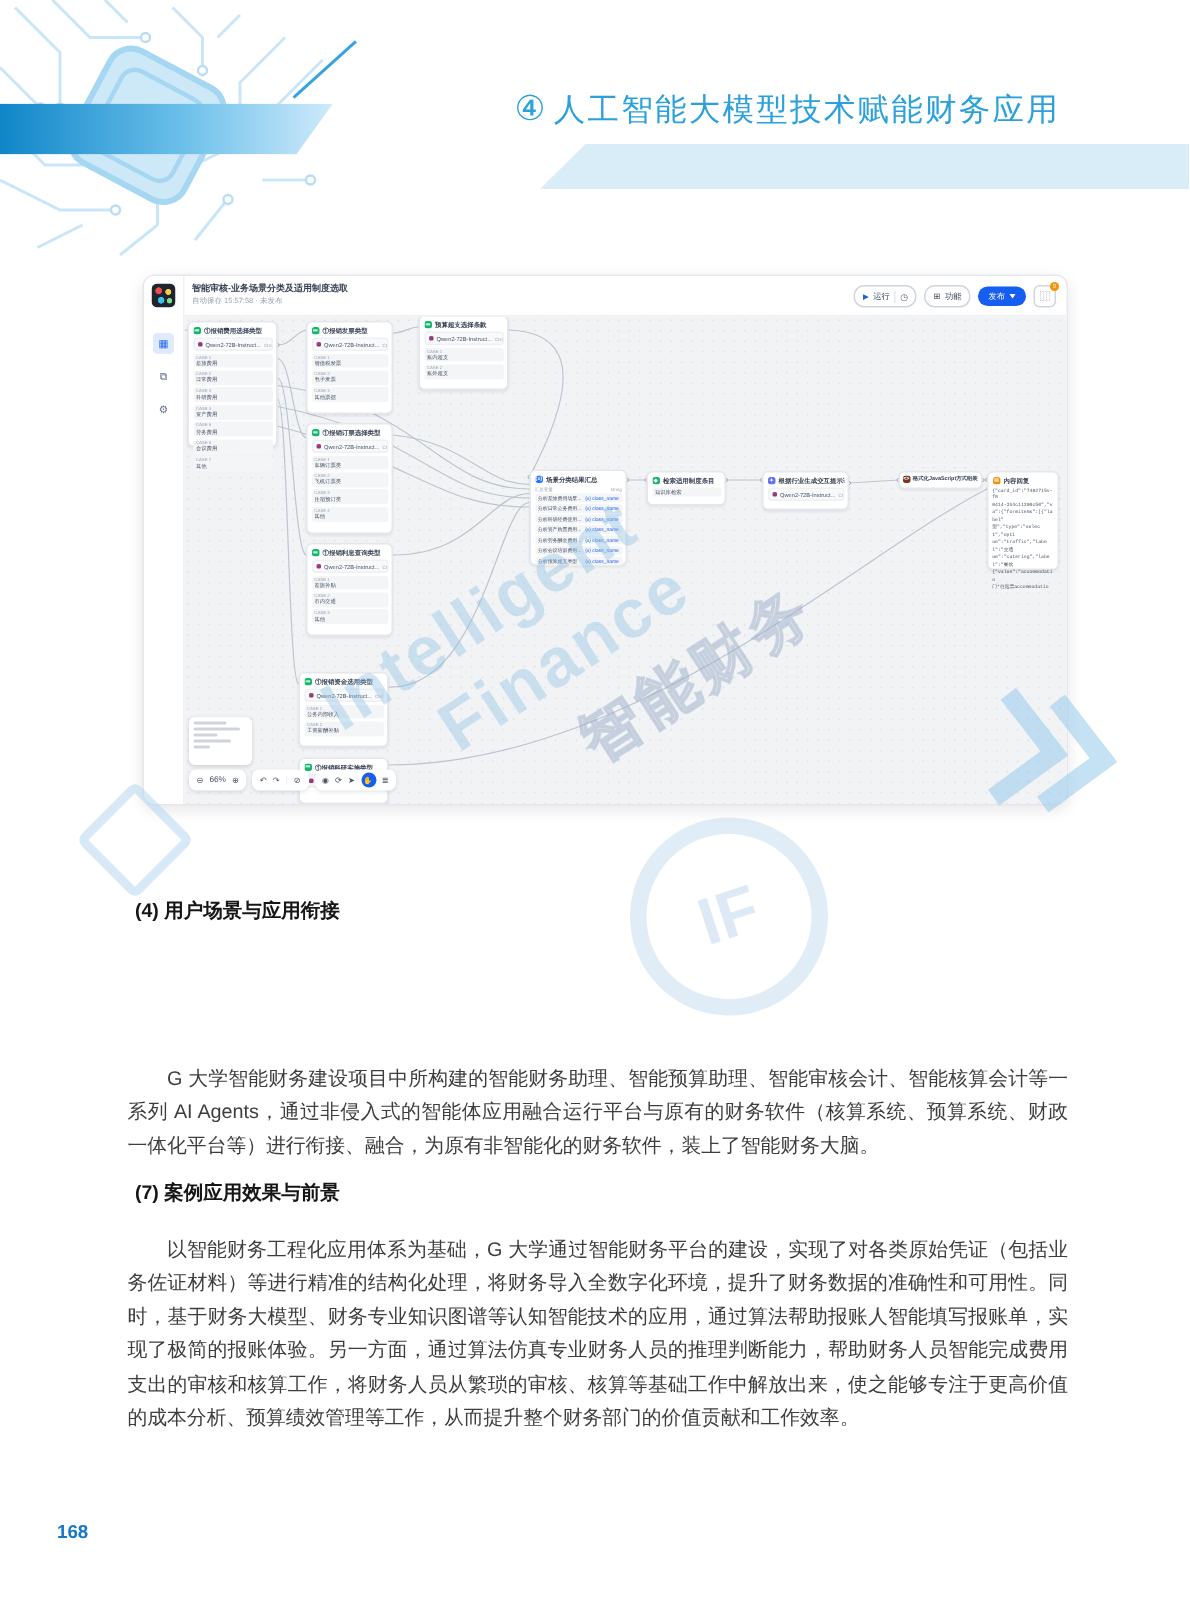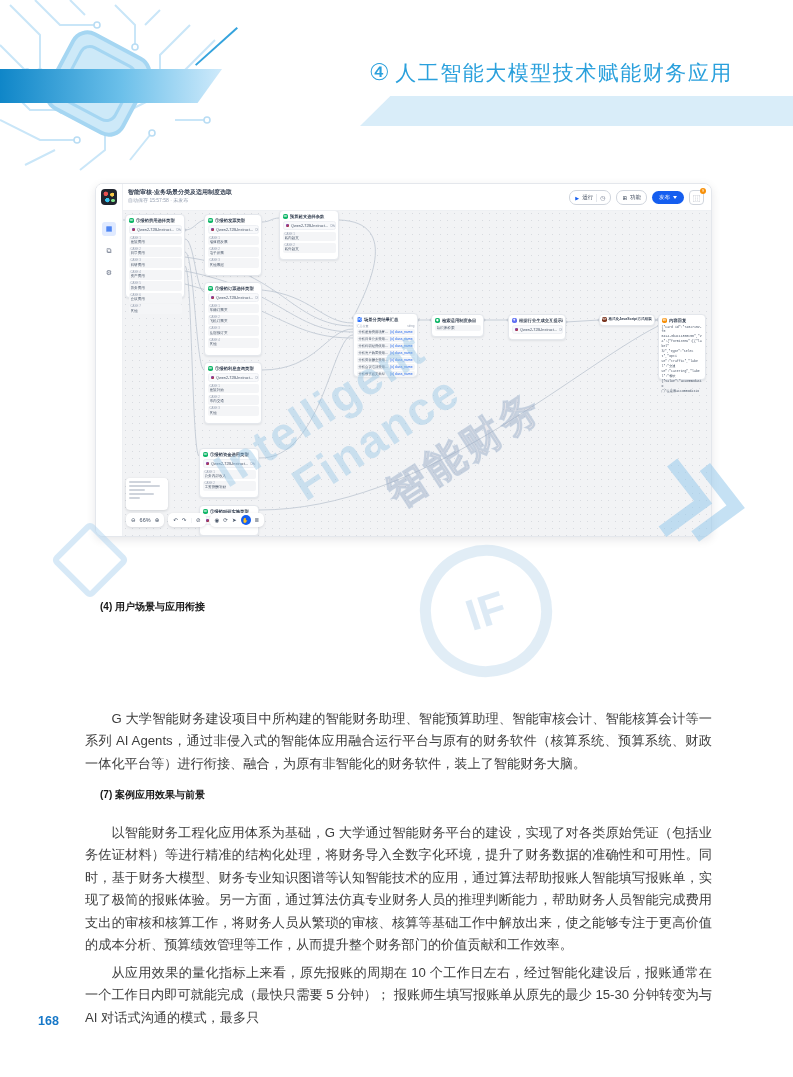--- a/index.html
+++ b/index.html
@@ -8,21 +8,21 @@
   
   .hdr-circuit{position:absolute;left:0;top:0;width:260px;height:175px;pointer-events:none;}
   .hdr-strip{position:absolute;left:0;top:69px;width:222px;height:34px;
              background:linear-gradient(90deg,#0f86c8 0%,#6cc0ea 55%,#cfeafb 100%);
              clip-path:polygon(0 0,100% 0,89% 100%,0 100%);}
   .hdr-line{position:absolute;left:196px;top:64px;width:56px;height:1.5px;background:#35a3dd;
             transform:rotate(-42deg);transform-origin:left bottom;}
   .hdr-par{position:absolute;left:360px;top:96px;width:433px;height:30px;background:#d9edf9;
            clip-path:polygon(7% 0,100% 0,100% 100%,0 100%);}
   .hdr-title{position:absolute;left:343px;top:59px;font-size:21px;letter-spacing:1.5px;
-             color:#2aa0dc;font-weight:500;white-space:nowrap;margin-left:26px;}
+             color:#2aa0dc;font-weight:500;white-space:nowrap;}
   .hdr-title .circ{margin-right:4px;font-size:23px;}
   
   .shot{position:absolute;left:95px;top:183px;width:615px;height:352px;background:#fff;
         border:1px solid #e4e7ec;border-radius:8px;box-shadow:0 3px 10px rgba(16,24,40,.10);
         overflow:hidden;}
   .topbar{position:absolute;left:0;top:0;width:615px;height:26px;background:#fff;
           border-bottom:1px solid #eef0f3;z-index:3;}
   .tb-title{position:absolute;left:32px;top:4px;font-size:6px;font-weight:700;color:#354052;
             white-space:nowrap;}
   .tb-sub{position:absolute;left:32px;top:13px;font-size:5px;color:#98a2b3;white-space:nowrap;}
@@ -84,21 +84,21 @@
   .tools{position:absolute;left:4px;top:303px;display:flex;gap:4px;z-index:5;}
   .tgroup{display:flex;align-items:center;gap:4px;background:#fff;border-radius:5px;height:14px;
           padding:0 5px;box-shadow:0 1px 3px rgba(16,24,40,.12);font-size:5.5px;color:#475467;}
   .tool-active{width:10px;height:10px;border-radius:5px;background:#155eef;color:#fff;display:flex;
                align-items:center;justify-content:center;font-size:5px;}
   
   .caption{position:absolute;left:0;top:550px;width:793px;text-align:center;color:#2980c4;
            font-size:13.5px;font-weight:500;}
   .article{position:absolute;left:85px;width:627px;color:#3d3d3d;font-size:13.2px;
            line-height:22.4px;text-align:justify;}
-  .h-bold{font-weight:700;color:#161616;margin-left:15px;font-size:10px;}
+  .h-bold{font-weight:700;color:#161616;margin-left:5px;font-size:13px;}
   .indent{text-indent:2em;}
   .pagenum{position:absolute;left:38px;top:1014px;color:#1778c8;font-size:12.5px;font-weight:600;}
   
   .wm{position:absolute;left:0;top:0;width:793px;height:1077px;pointer-events:none;z-index:30;}
   .wm-text{position:absolute;left:225px;top:355px;transform:rotate(-33deg);
            color:rgba(140,192,228,.40);font-weight:700;}
   .wm-text .l1{font-size:46px;letter-spacing:2px;}
   .wm-text .l2{font-size:46px;margin-left:58px;letter-spacing:2px;}
   .wm-text .l3{font-size:40px;margin-left:132px;margin-top:4px;color:rgba(175,150,160,.10);
                -webkit-text-stroke:1.2px rgba(150,175,205,.45);letter-spacing:4px;}
@@ -529,21 +529,20 @@
         </div>
       </div>
     </div>
   </div>
 
 
   <div class="article h-bold" style="top:596px">(4) 用户场景与应用衔接</div>
   <div class="article indent" style="top:708px">G 大学智能财务建设项目中所构建的智能财务助理、智能预算助理、智能审核会计、智能核算会计等一系列 AI Agents，通过非侵入式的智能体应用融合运行平台与原有的财务软件（核算系统、预算系统、财政一体化平台等）进行衔接、融合，为原有非智能化的财务软件，装上了智能财务大脑。</div>
   <div class="article h-bold" style="top:784px">(7) 案例应用效果与前景</div>
   <div class="article indent" style="top:822px">以智能财务工程化应用体系为基础，G 大学通过智能财务平台的建设，实现了对各类原始凭证（包括业务佐证材料）等进行精准的结构化处理，将财务导入全数字化环境，提升了财务数据的准确性和可用性。同时，基于财务大模型、财务专业知识图谱等认知智能技术的应用，通过算法帮助报账人智能填写报账单，实现了极简的报账体验。另一方面，通过算法仿真专业财务人员的推理判断能力，帮助财务人员智能完成费用支出的审核和核算工作，将财务人员从繁琐的审核、核算等基础工作中解放出来，使之能够专注于更高价值的成本分析、预算绩效管理等工作，从而提升整个财务部门的价值贡献和工作效率。</div>
-  <div class="article indent" style="top:962px">从应用效果的量化指标上来看，原先报账的周期在 10 个工作日左右，经过智能化建设后，报账通常在一个工作日内即可就能完成（最快只需要 5 分钟）； 报账师生填写报账单从原先的最少 15-30 分钟转变为与 AI 对话式沟通的模式，最多只</div>
 
   <div class="pagenum">168</div>
 
   <div class="wm">
     <div class="wm-text">
       <div class="l1">Intelligent</div>
       <div class="l2">Finance</div>
       <div class="l3">智能财务</div>
     </div>
     <div class="wm-ring">IF</div>

